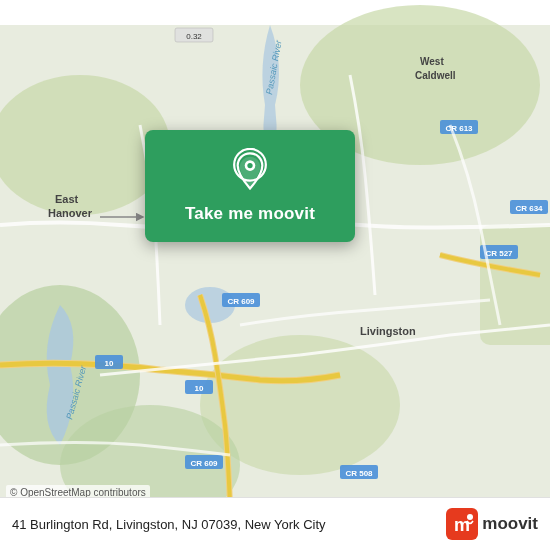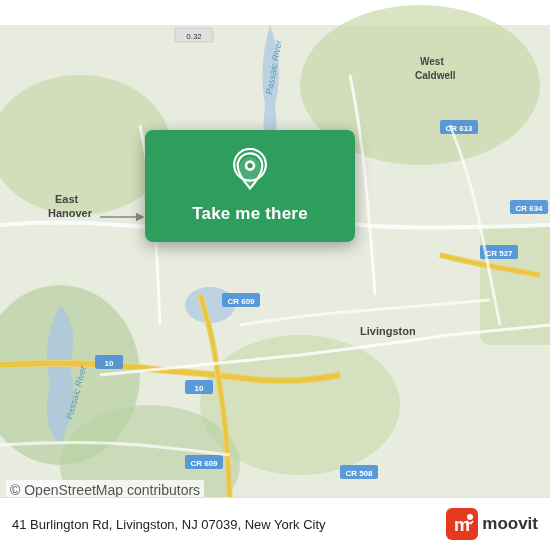--- a/index.html
+++ b/index.html
@@ -96,21 +96,21 @@
       font-size: 17px;
       font-weight: bold;
       color: #333;
     }
 
     
     #osm-attribution {
       position: absolute;
       bottom: 50px;
       left: 6px;
-      font-size: 14px;
+      font-size: 10px;
       color: #555;
       background: rgba(255,255,255,0.75);
       padding: 2px 4px;
       border-radius: 2px;
       z-index: 9;
     }
   </style>
 </head>
 <body>
 
@@ -194,21 +194,21 @@
     <svg id="pin-icon" viewBox="0 0 44 50" xmlns="http://www.w3.org/2000/svg">
       <circle cx="22" cy="19" r="18" fill="#2e9e5e" stroke="white" stroke-width="2.5"></circle>
       <path d="M 22 44 Q 12 32 10 22 A 12 12 0 1 1 34 22 Q 32 32 22 44 Z" fill="white" opacity="0.15"></path>
 
       <path d="M 22 46 Q 8 30 8 20 A 14 14 0 1 1 36 20 Q 36 30 22 46 Z" fill="none" stroke="white" stroke-width="2.5"></path>
 
       <circle cx="22" cy="20" r="6" fill="white"></circle>
       <circle cx="22" cy="20" r="3" fill="#2e9e5e"></circle>
     </svg>
 
-    <button id="take-me-there-btn">Take me there</button>
+    <button id="take-me-there-btn">Take me moovit</button>
   </div>
 
   <div id="osm-attribution">
     <span>© OpenStreetMap contributors</span>
   </div>
 
   <div id="bottom-bar">
     <span id="address-text">41 Burlington Rd, Livingston, NJ 07039, New York City</span>
 
     <div id="moovit-logo">

